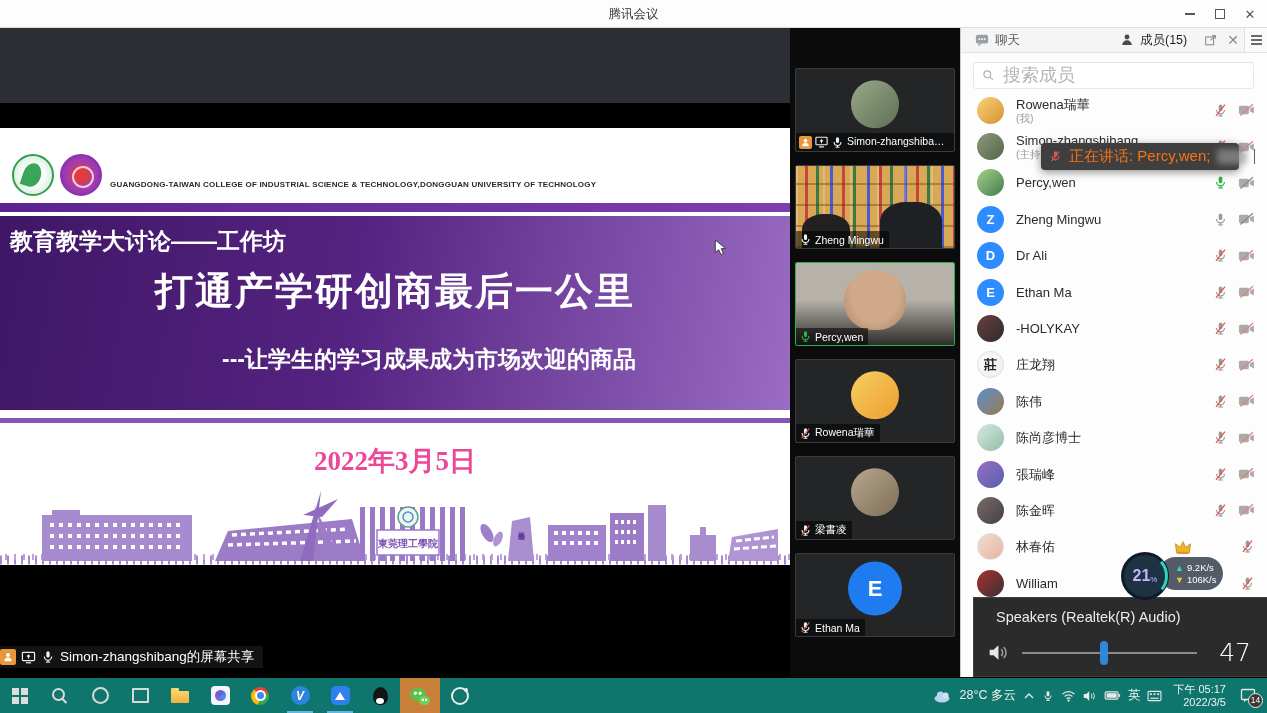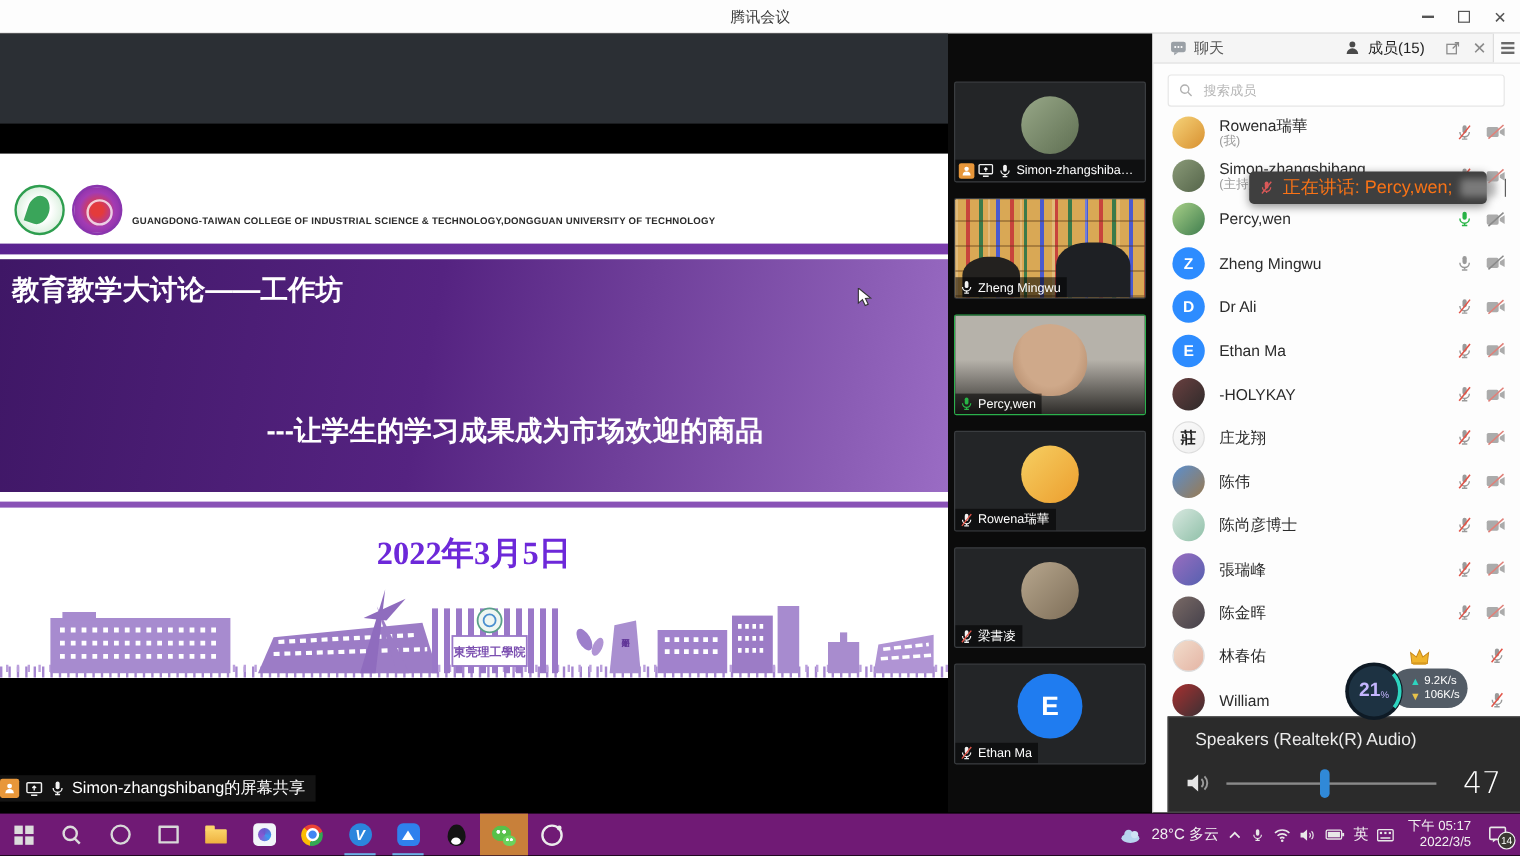--- a/index.html
+++ b/index.html
@@ -27,21 +27,21 @@
   .logo-purple{left:60px;background:radial-gradient(circle at 50% 50%,#e43b3b 18%,#a23bb4 55%,#7a2da0 100%);border:2px solid #8a35ae;box-sizing:border-box;}
   .logo-purple::after{content:"";position:absolute;left:10px;top:10px;width:18px;height:18px;border-radius:50%;border:2px solid rgba(255,255,255,.75);}
   .org-cn{position:absolute;left:110px;top:24px;font-size:21px;font-weight:bold;color:#141414;letter-spacing:1px;}
   .org-en{position:absolute;left:110px;top:52px;font-size:8px;font-weight:bold;color:#2a2a2a;letter-spacing:.2px;}
   .purple-line{position:absolute;left:0;top:75px;width:790px;height:9px;background:linear-gradient(90deg,#5a2390,#7c3fae);}
   .banner{position:absolute;left:0;top:88px;width:790px;height:194px;background:linear-gradient(100deg,#3f1766 0%,#552381 45%,#8a5cb4 88%,#9a6cc4 100%);}
   .banner .b1{position:absolute;left:10px;top:10px;font-size:23px;font-weight:bold;color:#fff;}
   .banner .b2{position:absolute;left:0;top:50px;width:100%;text-align:center;font-size:38px;font-weight:bold;color:#fff;letter-spacing:2px;}
   .banner .b3{position:absolute;left:222px;top:128px;font-size:23px;font-weight:bold;color:#fff;}
   .purple-line2{position:absolute;left:0;top:290px;width:790px;height:5px;background:#7c3fae;opacity:.9;}
-  .slide-date{position:absolute;left:0;top:315px;width:100%;text-align:center;font-family:"Liberation Serif","DejaVu Serif",serif;font-weight:bold;font-size:27px;color:#6d28d9;}
+  .slide-date{position:absolute;left:0;top:315px;width:100%;text-align:center;font-family:"Liberation Serif","DejaVu Serif",serif;font-weight:bold;font-size:27px;color:#ec4899;}
   .illustration{position:absolute;left:0;bottom:0;width:790px;height:88px;}
   
   .share-label{position:absolute;left:0;bottom:9px;height:22px;display:flex;align-items:center;gap:5px;background:rgba(22,22,22,.88);color:#fff;font-size:13.5px;padding-right:9px;}
   .badge-host{width:16px;height:16px;background:#e8973a;border-radius:2px;display:flex;align-items:center;justify-content:center;flex:none;}
   .cursor{position:absolute;left:714px;top:212px;z-index:30;}
 
   
   .videos-col{position:absolute;left:790px;top:28px;width:170px;height:649px;background:#0b0b0b;}
   .tile{position:absolute;left:5px;width:160px;height:84px;background:#232527;border:1px solid #3a3d40;border-radius:2px;box-sizing:border-box;overflow:hidden;}
   .tile:nth-child(1){top:40px;}
@@ -85,21 +85,21 @@
   .tabs{position:absolute;left:0;top:0;width:100%;height:25px;background:#f5f5f5;border-bottom:1px solid #e2e2e2;box-sizing:border-box;display:flex;align-items:center;}
   .tab{display:flex;align-items:center;gap:6px;font-size:12.5px;}
   .tab-chat{margin-left:14px;color:#5a5a5a;}
   .tab-members{margin-left:100px;color:#1f1f1f;}
   .tabbar-right{position:absolute;right:0;top:0;height:24px;display:flex;align-items:center;}
   .tb-ctrl{width:22px;height:24px;display:flex;align-items:center;justify-content:center;color:#8a8a8a;}
   .tb-menu{border-left:1px solid #ddd;background:#fbfbfb;}
   .menu-lines{display:flex;flex-direction:column;gap:2.5px;}
   .menu-lines i{width:11px;height:1.5px;background:#6a6a6a;}
   .searchbox{position:absolute;left:12px;top:34px;width:281px;height:27px;border:1px solid #e6e6e6;border-radius:3px;background:#fff;display:flex;align-items:center;gap:6px;padding:0 8px;box-sizing:border-box;}
-  .searchbox input{border:none;outline:none;flex:1;font-size:11px;color:#0c4a6e;background:transparent;font-family:inherit;}
+  .searchbox input{border:none;outline:none;flex:1;font-size:18px;color:#0c4a6e;background:transparent;font-family:inherit;}
   .searchbox input::placeholder{color:#b5b5b5;}
   .member-list{position:absolute;left:0;top:64px;width:100%;height:505px;overflow:hidden;}
   .m-row{display:flex;align-items:center;height:36.4px;padding:0 12px 0 16px;box-sizing:border-box;}
   .m-avatar{width:27px;height:27px;border-radius:50%;margin-right:12px;flex:none;display:flex;align-items:center;justify-content:center;color:#fff;font-size:13px;font-weight:bold;box-sizing:border-box;}
   .m-avatar[data-ring="true"]{border:1px solid #ddd;}
   .m-texts{flex:1;min-width:0;}
   .m-name{font-size:13px;color:#2b2b2b;line-height:15px;white-space:nowrap;overflow:hidden;text-overflow:ellipsis;}
   .m-sub{font-size:10.5px;color:#9a9a9a;line-height:12px;}
   .m-icons{display:flex;gap:10px;align-items:center;}
 
@@ -124,21 +124,21 @@
 
   
   .vol{position:absolute;left:12px;top:569px;width:295px;height:80px;background:#2b2b2b;border:1px solid #404040;box-sizing:border-box;z-index:7;}
   .vol-title{margin:11px 0 0 22px;font-size:14.5px;color:#ececec;}
   .vol-row{display:flex;align-items:center;margin:13px 16px 0 14px;gap:12px;}
   .vol-track{flex:1;height:2px;background:#8a8a8a;position:relative;}
   .vol-handle{position:absolute;top:-11px;width:8px;height:24px;border-radius:4px;background:#3089d8;margin-left:-4px;}
   .vol-val{width:42px;text-align:right;font-size:25px;color:#fff;font-weight:300;font-family:"DejaVu Sans",sans-serif;}
 
   
-  .taskbar{position:absolute;left:0;top:678px;width:1267px;height:35px;background:#701a75;display:flex;align-items:stretch;z-index:20;}
+  .taskbar{position:absolute;left:0;top:678px;width:1267px;height:35px;background:#0f766e;display:flex;align-items:stretch;z-index:20;}
   .tb-left{display:flex;}
   .tb-btn{width:40px;height:35px;display:flex;align-items:center;justify-content:center;position:relative;}
   .tb-btn[data-active="true"]{background:#c8803a;}
   .tb-underline{position:absolute;left:7px;right:7px;bottom:0;height:2.5px;background:#6cb1e8;}
   .ico{position:relative;width:22px;height:22px;display:flex;align-items:center;justify-content:center;}
   .tb-btn[data-icon="start"] .ico::before{content:"";position:absolute;left:3px;top:3px;width:7px;height:7px;background:#dcdcdc;box-shadow:9px 0 #dcdcdc,0 9px #dcdcdc,9px 9px #dcdcdc;}
   .tb-btn[data-icon="search"] .ico::before{content:"";position:absolute;left:3px;top:3px;width:9px;height:9px;border:2px solid #dcdcdc;border-radius:50%;}
   .tb-btn[data-icon="search"] .ico::after{content:"";position:absolute;left:14px;top:12px;width:2px;height:7px;background:#dcdcdc;transform:rotate(-45deg);}
   .tb-btn[data-icon="cortana"] .ico::before{content:"";width:13px;height:13px;border:2px solid #d8d8d8;border-radius:50%;}
   .tb-btn[data-icon="task-view"] .ico::before{content:"";width:13px;height:11px;border:2px solid #d8d8d8;border-radius:1px;}
@@ -185,20 +185,21 @@
 
 <div class="share-area">
   <div class="share-gray"></div>
   <div class="slide">
     <div class="logo logo-green"></div>
     <div class="logo logo-purple"></div>
     <div class="org-en">GUANGDONG-TAIWAN COLLEGE OF INDUSTRIAL SCIENCE &amp; TECHNOLOGY,DONGGUAN UNIVERSITY  OF  TECHNOLOGY</div>
     <div class="purple-line"></div>
     <div class="banner">
       <div class="b1">教育教学大讨论——工作坊</div>
+      <div class="b2">打通产学研创商最后一公里</div>
       <div class="b3">---让学生的学习成果成为市场欢迎的商品</div>
     </div>
     <div class="purple-line2"></div>
     <div class="slide-date">2022年3月5日</div>
     <svg class="illustration" viewBox="0 0 790 88">
       <line x1="0" y1="83" x2="790" y2="83" stroke="#a586cf" stroke-width="9" stroke-dasharray="2 5"></line>
       <line x1="5" y1="80" x2="790" y2="80" stroke="#bba0dc" stroke-width="6" stroke-dasharray="2 7"></line>
       <rect x="42" y="38" width="150" height="46" fill="#a78bcf"></rect>
       <rect x="52" y="33" width="28" height="7" fill="#a78bcf"></rect>
       <line x1="50" y1="48" x2="184" y2="48" stroke="#fff" stroke-width="4" stroke-dasharray="4 5"></line>

